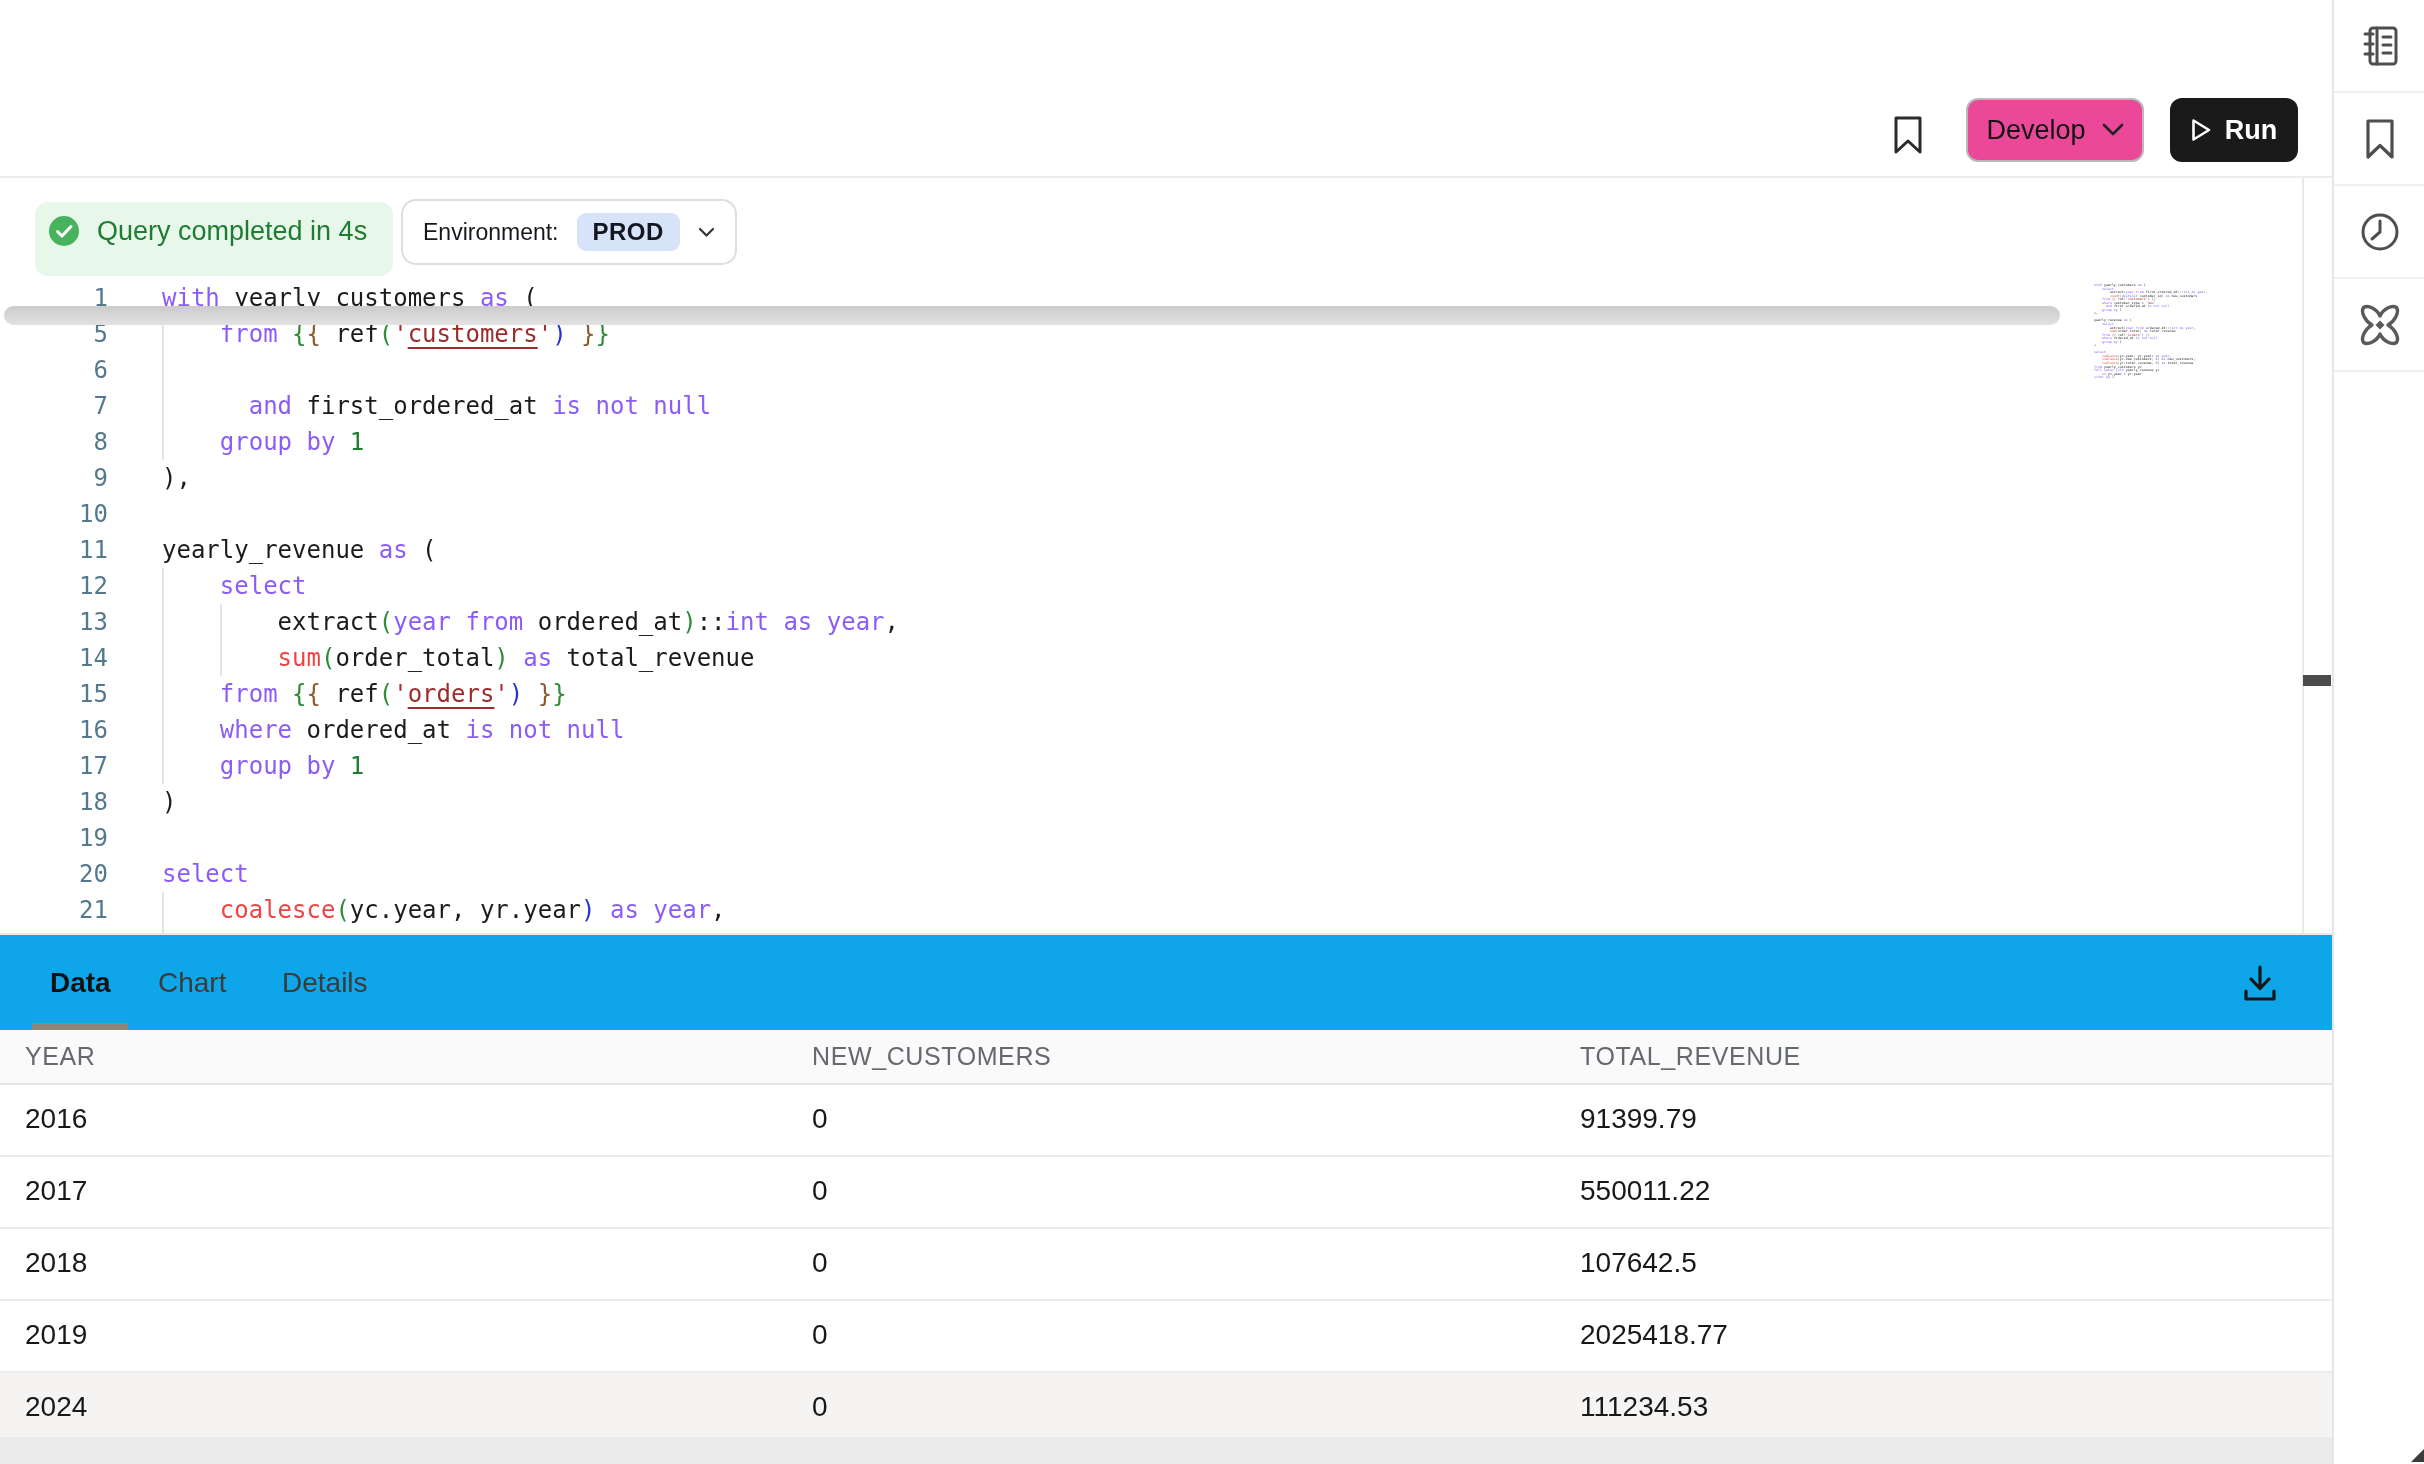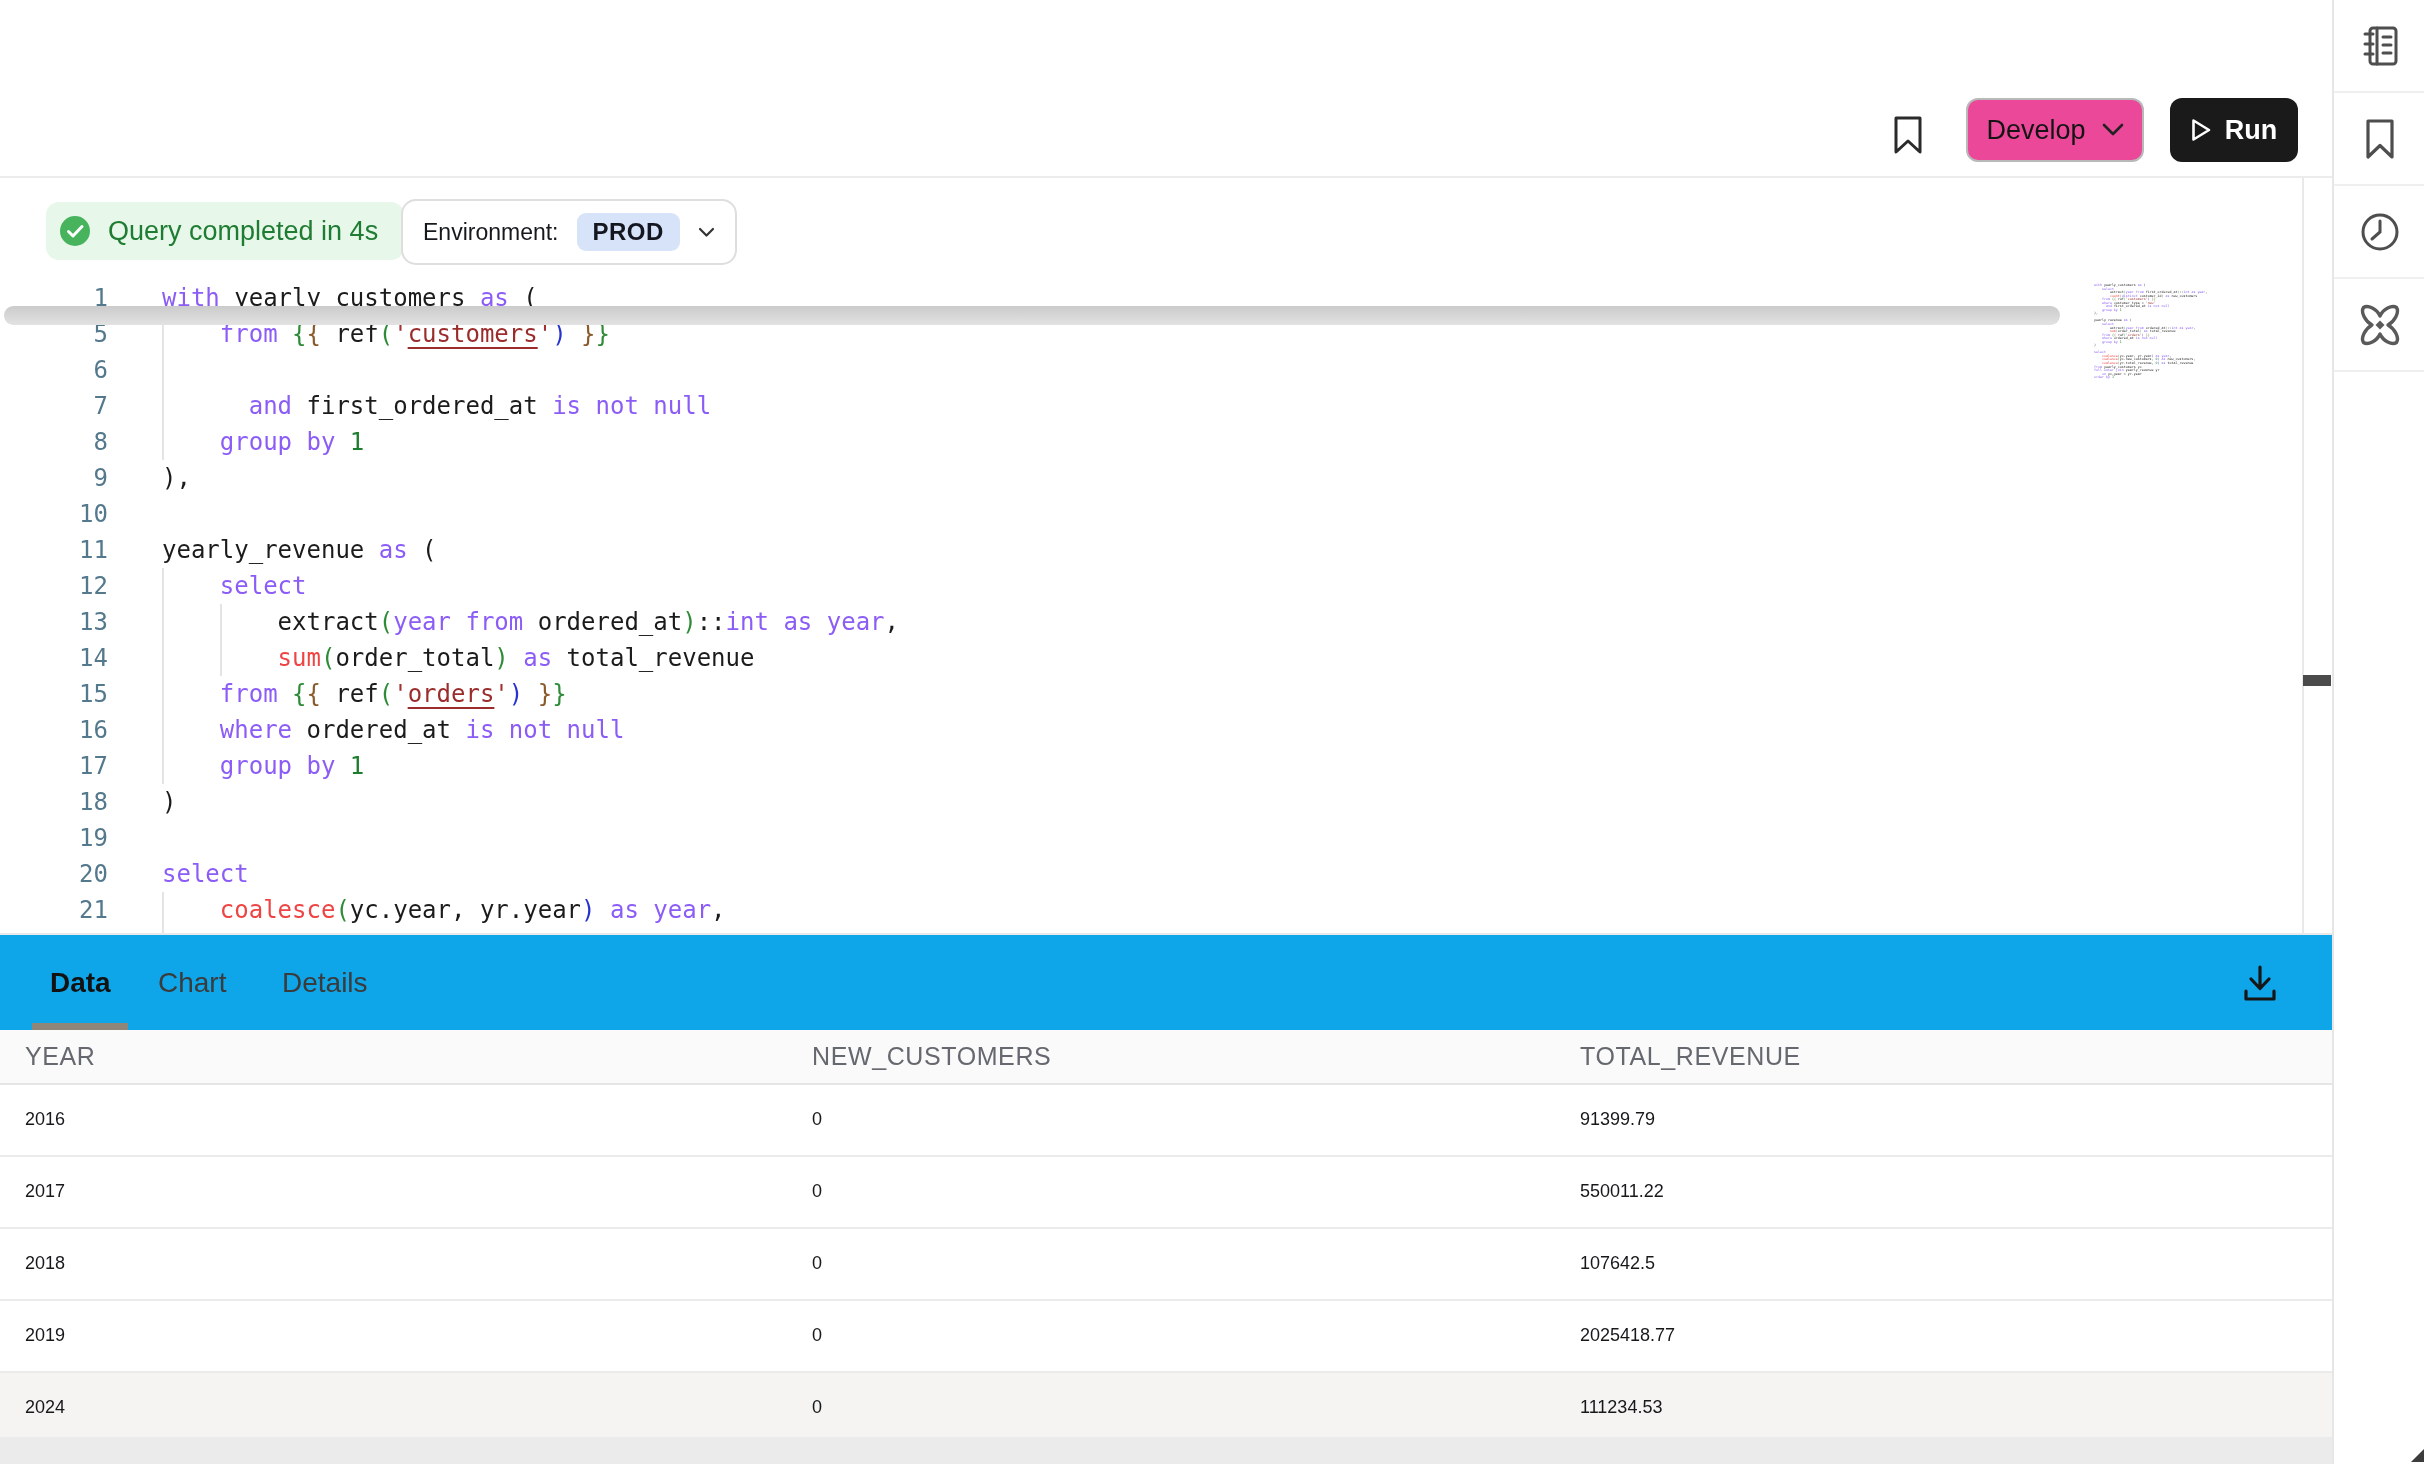--- a/index.html
+++ b/index.html
@@ -20,22 +20,22 @@
   .bm-btn{position:absolute;left:1886px;top:20px;width:44px;height:46px;background:none;border:none;cursor:pointer;}
   .develop-btn{position:absolute;left:1966px;top:6px;width:178px;height:64px;background:#ec4899;
       border:2px solid #b9b9b9;border-radius:12px;display:flex;align-items:center;justify-content:center;gap:16px;
       font-size:27px;color:#141414;cursor:pointer;font-family:inherit;}
   .run-btn{position:absolute;left:2170px;top:6px;width:128px;height:64px;background:#1a1a1a;border:none;
       border-radius:12px;display:flex;align-items:center;justify-content:center;gap:13px;
       font-size:27px;font-weight:600;color:#fff;cursor:pointer;font-family:inherit;}
 
   
   #statusrow{position:absolute;left:0;top:178px;width:2332px;height:105px;background:#fff;}
-  .status-pill{position:absolute;left:35px;top:24px;height:58px;padding:0 26px 0 12px;background:#e7f7e9;
-      border-radius:13px;display:flex;align-items:center;gap:16px;margin-left:11px;}
+  .status-pill{position:absolute;left:35px;top:24px;height:58px;padding:0 26px 16px 12px;background:#e7f7e9;
+      border-radius:13px;display:flex;align-items:center;gap:16px;}
   .status-text{font-size:27px;font-weight:500;color:#1f7c33;}
   .env-box{position:absolute;left:401px;top:21px;height:62px;padding:0 20px;background:#fff;border:2px solid #dedede;
       border-radius:15px;display:flex;align-items:center;gap:18px;cursor:pointer;}
   .env-label{font-size:23px;color:#15181d;}
   .env-pill{background:#d7e3f9;border-radius:9px;padding:5px 16px;font-size:24px;font-weight:600;letter-spacing:.5px;color:#14171f;}
 
   
   #editor{position:absolute;left:0;top:280px;width:2332px;height:653px;overflow:hidden;background:#fff;
       font-family:"DejaVu Sans Mono",monospace;font-size:24px;line-height:36px;}
   .code-row{position:relative;height:36px;}
@@ -64,21 +64,21 @@
   .rtab.active{font-weight:700;color:#121212;}
   #rtab-0{left:50px;} #rtab-1{left:158px;} #rtab-2{left:282px;}
   .tab-indicator{position:absolute;left:32px;bottom:0;width:96px;height:7px;background:#8d8679;}
   .dl-btn{position:absolute;left:2232px;top:22px;width:56px;height:52px;background:none;border:none;cursor:pointer;}
 
   #table-header{position:absolute;left:0;top:1030px;width:2332px;height:53px;background:#fafafa;border-bottom:2px solid #e5e5e5;}
   .hcell{position:absolute;top:0;line-height:53px;font-size:25px;font-weight:500;letter-spacing:.6px;color:#65686e;}
   #table-rows{position:absolute;left:0;top:1085px;width:2332px;}
   .trow{position:relative;width:2332px;height:70px;border-bottom:2px solid #ecebeb;background:#fff;}
   .trow.hl{background:#f5f4f3;}
-  .tcell{position:absolute;top:0;line-height:68px;font-size:18px;color:#17181a;}
+  .tcell{position:absolute;top:0;line-height:68px;font-size:28px;color:#17181a;}
   .col0{left:25px;} .col1{left:812px;} .col2{left:1580px;}
   #bottom-strip{position:absolute;left:0;top:1437px;width:2332px;height:27px;background:#ecebeb;}
 
   
   #rail{position:absolute;left:2332px;top:0;width:92px;height:1464px;background:#fff;border-left:2px solid #e6e6e6;}
   .rail-cell{height:91px;border-bottom:2px solid #efefef;display:flex;align-items:center;justify-content:center;cursor:pointer;}
   .corner{position:absolute;right:2px;bottom:2px;width:0;height:0;border-bottom:13px solid #3c3c3c;border-left:13px solid transparent;}
 </style>
 </head>
 <body>

